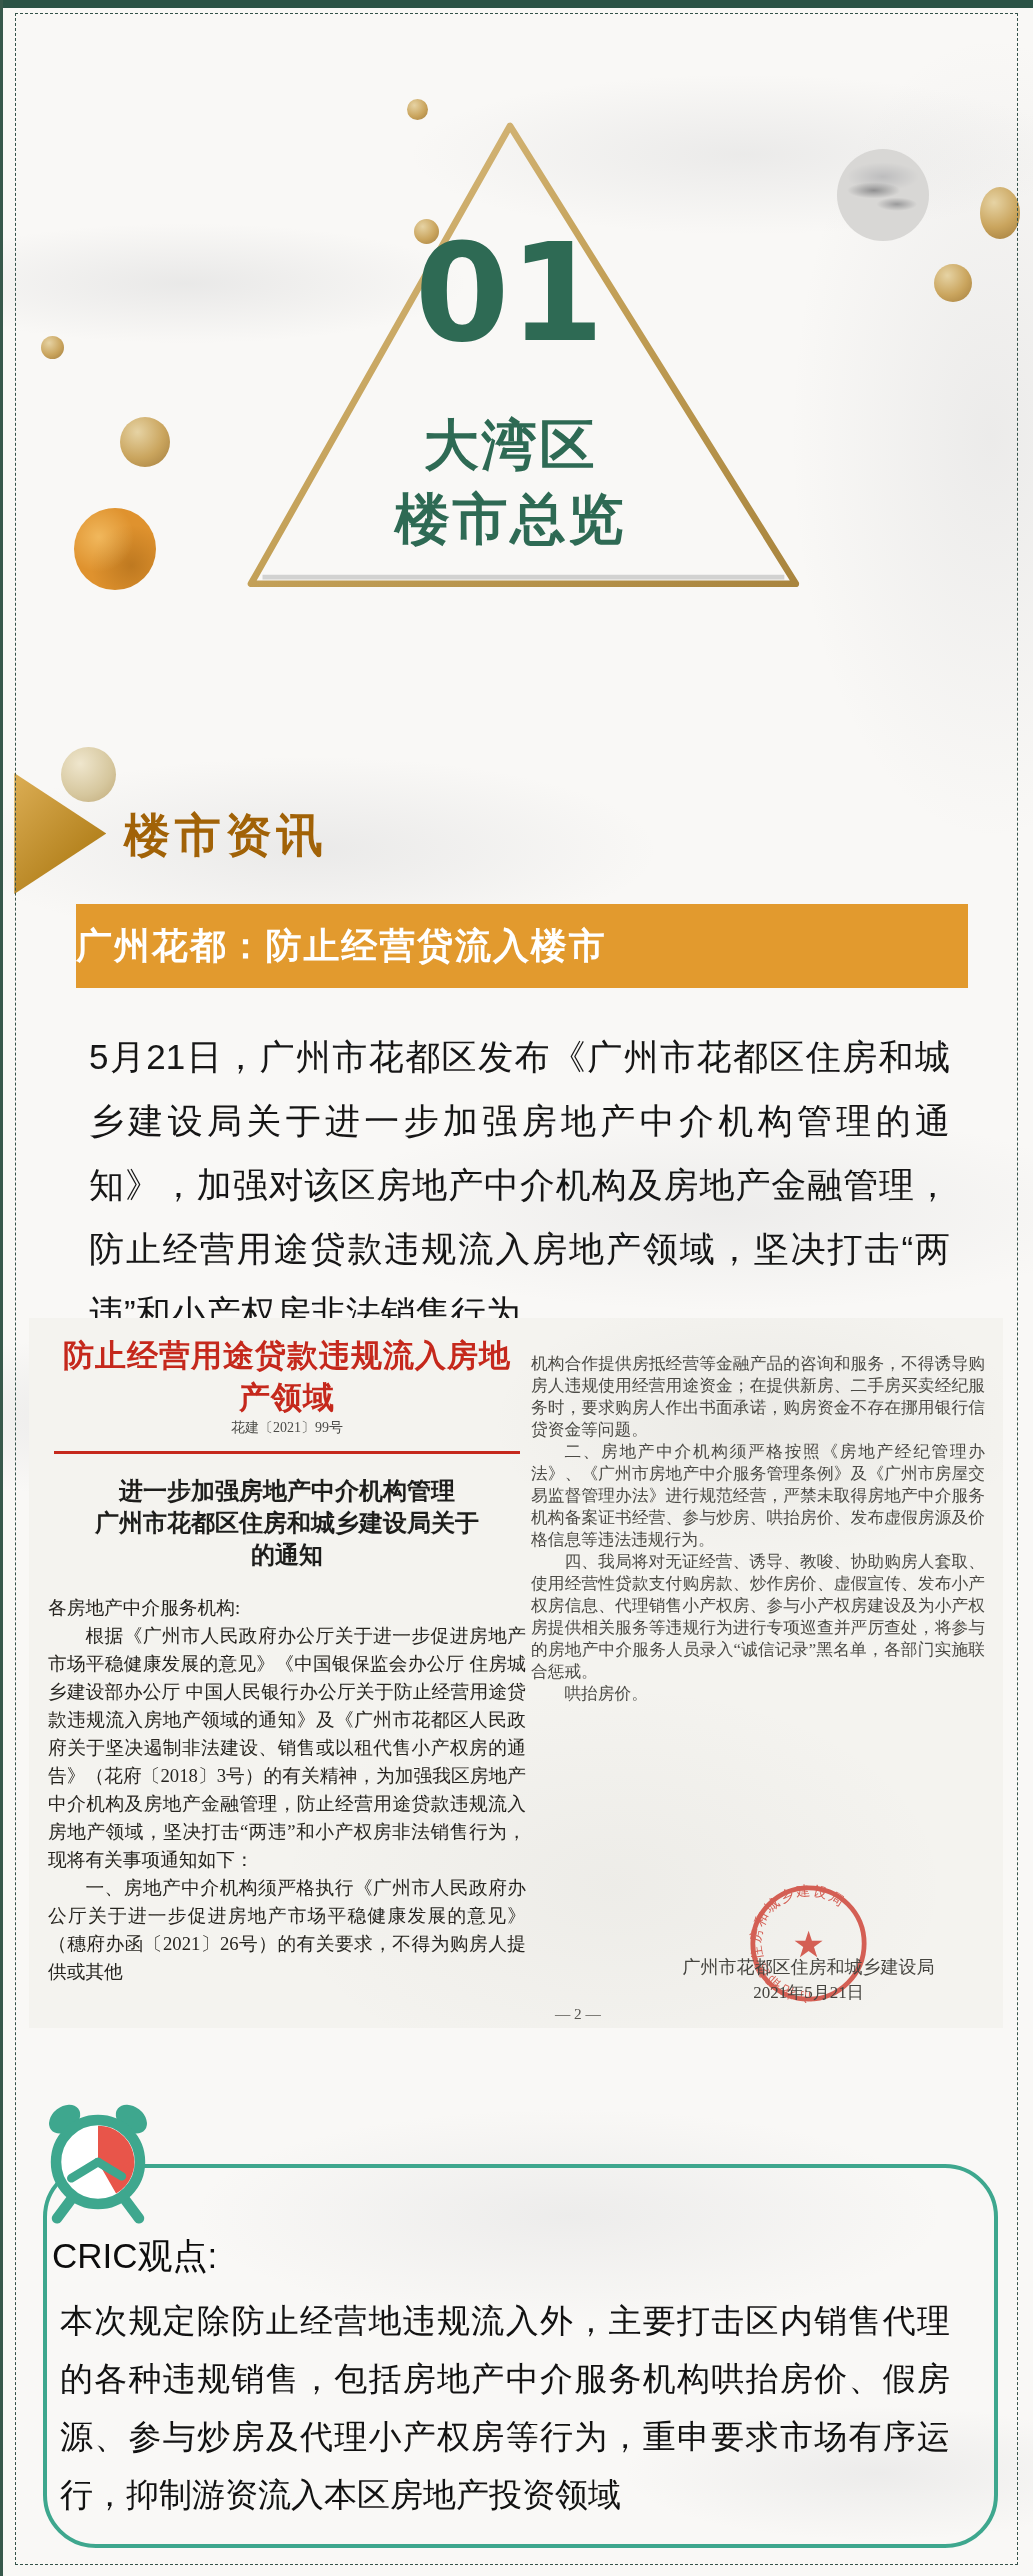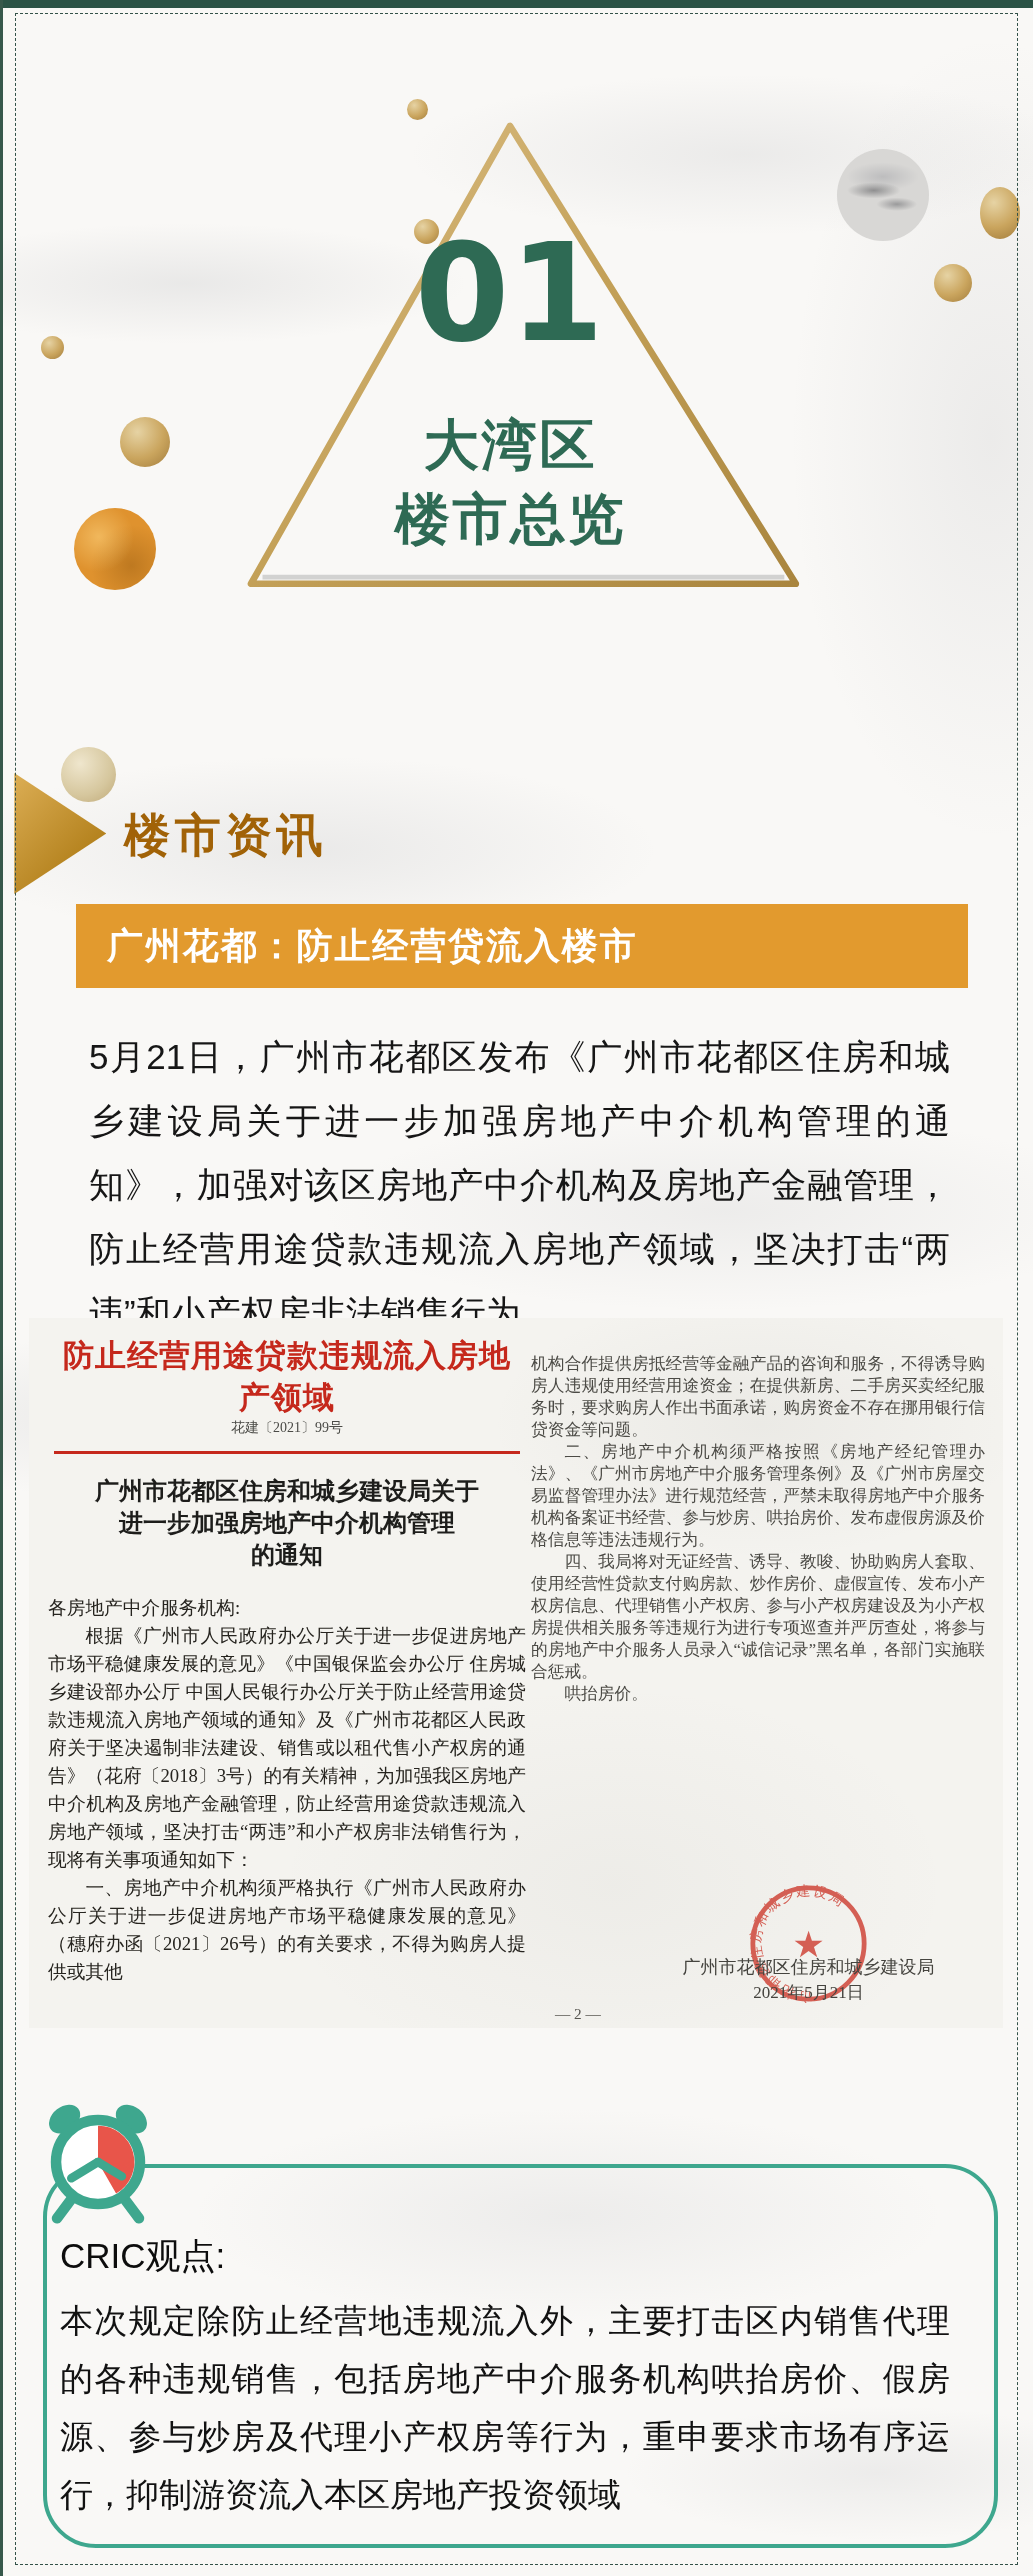--- a/index.html
+++ b/index.html
@@ -50,21 +50,21 @@
   
   .sec-tri{position:absolute;left:14.3px;top:773px;width:92px;height:121px;z-index:1;
     background:linear-gradient(135deg,#dcae55,#b5831f 70%);
     clip-path:polygon(0 0,100% 50%,0 100%);}
   .sec-circle{position:absolute;left:61px;top:747px;width:55px;height:55px;z-index:2;}
   .sec-title{position:absolute;left:124px;top:805px;font-size:46px;font-weight:bold;
     color:#a16207;letter-spacing:4.8px;z-index:3;}
 
   
   .banner{position:absolute;left:76px;top:904px;width:892px;height:84px;background:#e29a2e;z-index:3;}
-  .banner span{display:block;padding-left:31px;line-height:84px;color:#ffffff;
+  .banner span{display:block;line-height:84px;color:#ffffff;
     font-size:36px;font-weight:bold;letter-spacing:1.9px;}
 
   
   .summary{position:absolute;left:89px;top:1025px;width:861px;z-index:3;
     font-size:35px;line-height:64px;color:#161616;text-align:justify;}
 
   
   .doc{position:absolute;left:29px;top:1318px;width:974px;height:710px;z-index:3;
     background:
       radial-gradient(ellipse 383px 191px at 75% 15%, rgba(130,128,120,.08), transparent 70%),
@@ -85,21 +85,21 @@
   .doc-right p.ind{text-indent:2em;}
   .seal{position:absolute;left:218px;top:531px;width:119px;height:119px;opacity:.85;}
   .sign-org{position:absolute;left:115px;top:603px;width:325px;text-align:center;font-size:18px;color:#45443f;}
   .sign-date{position:absolute;left:115px;top:629px;width:325px;text-align:center;font-size:17px;color:#45443f;}
   .page-no{position:absolute;left:24px;top:650px;font-size:15.3px;color:#55544f;}
 
   
   .cric-box{position:absolute;left:43px;top:2164px;width:947px;height:376px;z-index:3;
     border:4.8px solid #3ea78e;border-radius:53px;}
   .clock{position:absolute;left:36px;top:2097px;z-index:5;}
-  .cric-label{position:absolute;left:60px;top:2233px;font-size:35px;color:#0d0d0d;font-weight:500;z-index:4;}
+  .cric-label{position:absolute;left:52px;top:2233px;font-size:35px;color:#0d0d0d;font-weight:500;z-index:4;}
   .cric-body{position:absolute;left:60px;top:2292px;width:890px;z-index:4;
     font-size:33px;line-height:58px;color:#121212;text-align:justify;}
 </style>
 </head>
 <body>
 
 <div id="page">
   <div class="marble"></div>
   <div class="topbar"></div>
   <div class="leftbar"></div>
@@ -138,22 +138,22 @@
   </div>
 
   <div class="summary">5月21日，广州市花都区发布《广州市花都区住房和城乡建设局关于进一步加强房地产中介机构管理的通知》，加强对该区房地产中介机构及房地产金融管理，防止经营用途贷款违规流入房地产领域，坚决打击“两违”和小产权房非法销售行为。</div>
 
   <div class="doc">
     <div class="doc-left">
       <div class="doc-org">防止经营用途贷款违规流入房地产领域</div>
       <div class="doc-no">花建〔2021〕99号</div>
       <div class="doc-rule"></div>
       <div class="doc-title">
+        <div>进一步加强房地产中介机构管理</div>
         <div>广州市花都区住房和城乡建设局关于</div>
-        <div>进一步加强房地产中介机构管理</div>
         <div>的通知</div>
       </div>
       <div class="doc-body-l">
         <p>各房地产中介服务机构:</p>
         <p class="ind">根据《广州市人民政府办公厅关于进一步促进房地产市场平稳健康发展的意见》《中国银保监会办公厅 住房城乡建设部办公厅 中国人民银行办公厅关于防止经营用途贷款违规流入房地产领域的通知》及《广州市花都区人民政府关于坚决遏制非法建设、销售或以租代售小产权房的通告》（花府〔2018〕3号）的有关精神，为加强我区房地产中介机构及房地产金融管理，防止经营用途贷款违规流入房地产领域，坚决打击“两违”和小产权房非法销售行为，现将有关事项通知如下：</p>
         <p class="ind">一、房地产中介机构须严格执行《广州市人民政府办公厅关于进一步促进房地产市场平稳健康发展的意见》（穗府办函〔2021〕26号）的有关要求，不得为购房人提供或其他</p>
       </div>
     </div>
     <div class="doc-right">
       <p>机构合作提供房抵经营等金融产品的咨询和服务，不得诱导购房人违规使用经营用途资金；在提供新房、二手房买卖经纪服务时，要求购房人作出书面承诺，购房资金不存在挪用银行信贷资金等问题。</p>

